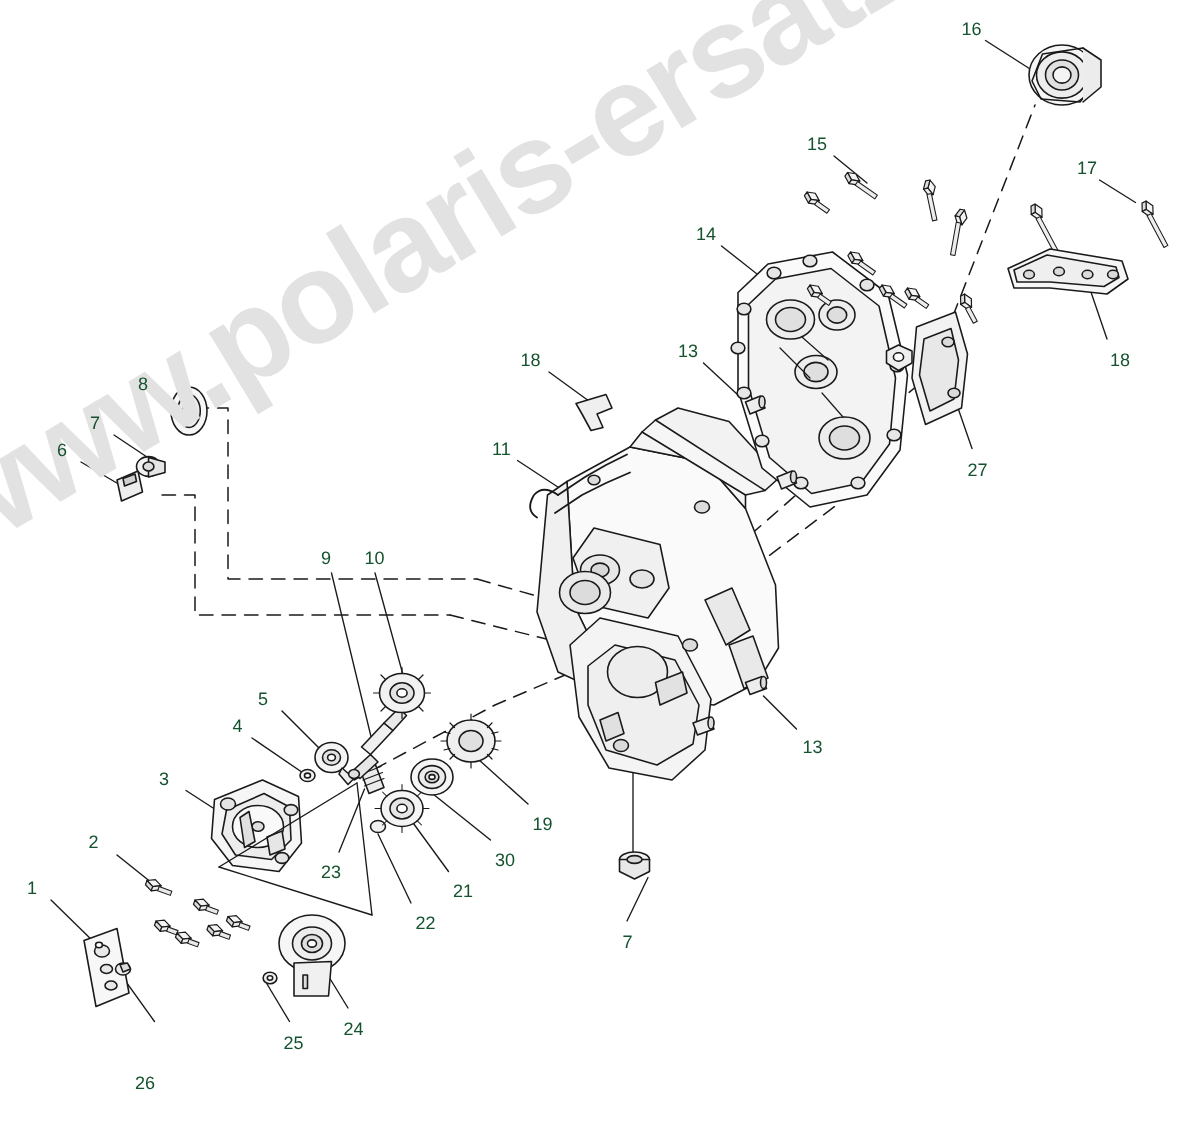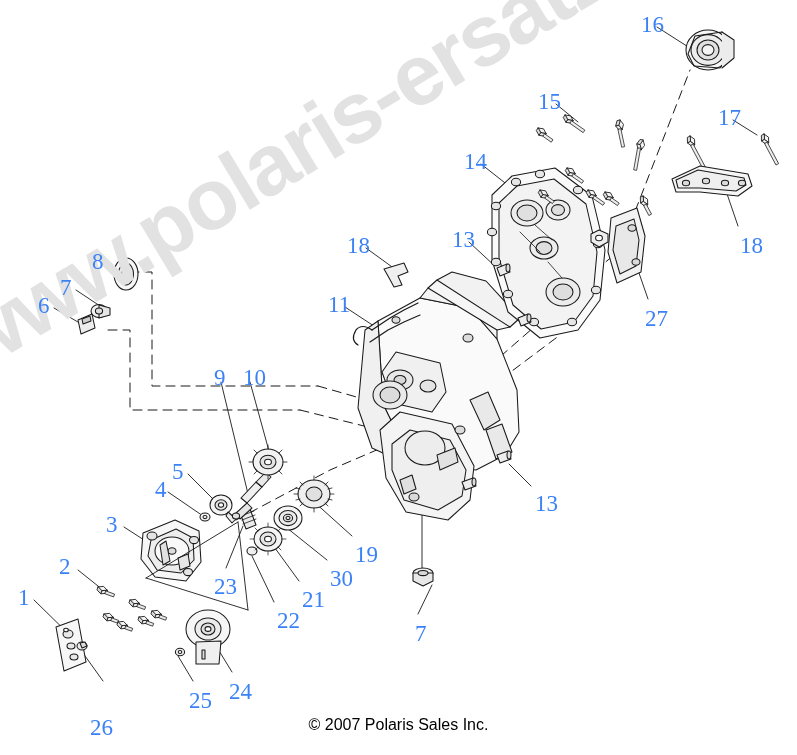--- a/index.html
+++ b/index.html
@@ -8,23 +8,23 @@
     width:797px;height:755px;
     font-family:"Liberation Sans", sans-serif;
     position:relative;overflow:hidden;
     color:#111;
   }
   #stage{position:absolute;left:0;top:0;width:797px;height:755px;}
   svg#dwg{position:absolute;left:0;top:0;width:797px;height:755px;}
 
   .callout{
     position:absolute;
-    font-family:Liberation Serif, serif;
-    font-size:23px;
-    color:#3b82f6;
+    font-family:Liberation Sans, sans-serif;
+    font-size:12px;
+    color:#14532d;
     line-height:1;
     white-space:nowrap;
     user-select:none;
   }
   .copyright{
     position:absolute;
     left:0;right:0;
     top:716px;
     text-align:center;
     font-family:"Liberation Sans", sans-serif;
@@ -458,15 +458,14 @@
       <div class="callout" style="left: 302px; top: 588px;">21</div>
       <div class="callout" style="left: 277px; top: 609px;">22</div>
       <div class="callout" style="left: 214px; top: 575px;">23</div>
       <div class="callout" style="left: 229px; top: 680px;">24</div>
       <div class="callout" style="left: 189px; top: 689px;">25</div>
       <div class="callout" style="left: 90px; top: 688px; margin-top: 28px;">26</div>
       <div class="callout" style="left: 645px; top: 307px;">27</div>
       <div class="callout" style="left: 415px; top: 622px;">7</div>
     </div>
 
-  <div class="copyright">© 2007 Polaris Sales Inc.</div>
 
 </div>
 
 </body></html>

